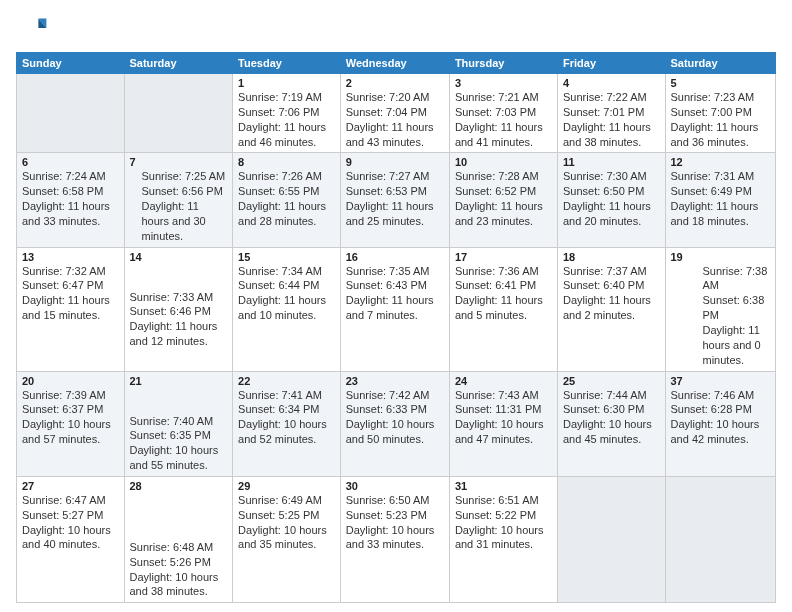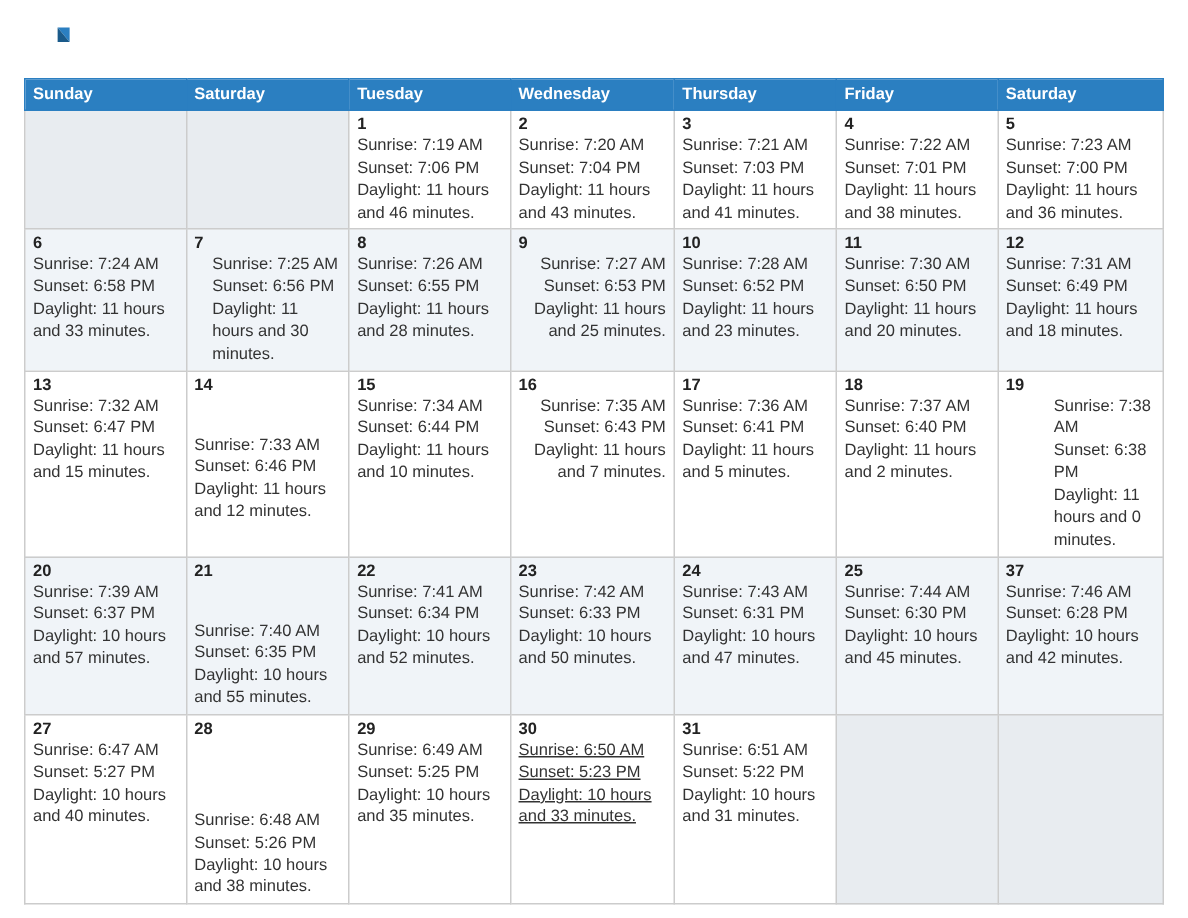--- a/index.html
+++ b/index.html
@@ -186,21 +186,21 @@
 Daylight: 11 hours and 30 minutes.</div>
           </td>
           <td>
             <span class="day-num">8</span>
             <div class="cell-text" style="white-space: pre-line;">Sunrise: 7:26 AM
 Sunset: 6:55 PM
 Daylight: 11 hours and 28 minutes.</div>
           </td>
           <td>
             <span class="day-num">9</span>
-            <div class="cell-text" style="white-space: pre-line; text-align: right;">Sunrise: 7:27 AM
+            <div class="cell-text" style="white-space: pre-line;">Sunrise: 7:27 AM
 Sunset: 6:53 PM
 Daylight: 11 hours and 25 minutes.</div>
           </td>
           <td>
             <span class="day-num">10</span>
             <div class="cell-text" style="white-space: pre-line;">Sunrise: 7:28 AM
 Sunset: 6:52 PM
 Daylight: 11 hours and 23 minutes.</div>
           </td>
           <td>
@@ -230,21 +230,21 @@
 Daylight: 11 hours and 12 minutes.</div>
           </td>
           <td>
             <span class="day-num">15</span>
             <div class="cell-text" style="white-space: pre-line;">Sunrise: 7:34 AM
 Sunset: 6:44 PM
 Daylight: 11 hours and 10 minutes.</div>
           </td>
           <td>
             <span class="day-num">16</span>
-            <div class="cell-text" style="white-space: pre-line; text-align: right;">Sunrise: 7:35 AM
+            <div class="cell-text" style="white-space: pre-line;">Sunrise: 7:35 AM
 Sunset: 6:43 PM
 Daylight: 11 hours and 7 minutes.</div>
           </td>
           <td>
             <span class="day-num">17</span>
             <div class="cell-text" style="white-space: pre-line;">Sunrise: 7:36 AM
 Sunset: 6:41 PM
 Daylight: 11 hours and 5 minutes.</div>
           </td>
           <td>
@@ -281,21 +281,21 @@
           </td>
           <td>
             <span class="day-num">23</span>
             <div class="cell-text" style="white-space: pre-line;">Sunrise: 7:42 AM
 Sunset: 6:33 PM
 Daylight: 10 hours and 50 minutes.</div>
           </td>
           <td>
             <span class="day-num">24</span>
             <div class="cell-text" style="white-space: pre-line;">Sunrise: 7:43 AM
-Sunset: 6:31 PM
+Sunset: 11:31 PM
 Daylight: 10 hours and 47 minutes.</div>
           </td>
           <td>
             <span class="day-num">25</span>
             <div class="cell-text" style="white-space: pre-line;">Sunrise: 7:44 AM
 Sunset: 6:30 PM
 Daylight: 10 hours and 45 minutes.</div>
           </td>
           <td>
             <span class="day-num">37</span>
@@ -318,21 +318,21 @@
 Daylight: 10 hours and 38 minutes.</div>
           </td>
           <td>
             <span class="day-num">29</span>
             <div class="cell-text" style="white-space: pre-line;">Sunrise: 6:49 AM
 Sunset: 5:25 PM
 Daylight: 10 hours and 35 minutes.</div>
           </td>
           <td>
             <span class="day-num">30</span>
-            <div class="cell-text" style="white-space: pre-line; text-decoration: underline;">Sunrise: 6:50 AM
+            <div class="cell-text" style="white-space: pre-line;">Sunrise: 6:50 AM
 Sunset: 5:23 PM
 Daylight: 10 hours and 33 minutes.</div>
           </td>
           <td>
             <span class="day-num">31</span>
             <div class="cell-text" style="white-space: pre-line;">Sunrise: 6:51 AM
 Sunset: 5:22 PM
 Daylight: 10 hours and 31 minutes.</div>
           </td>
           <td class="empty-cell"></td>

